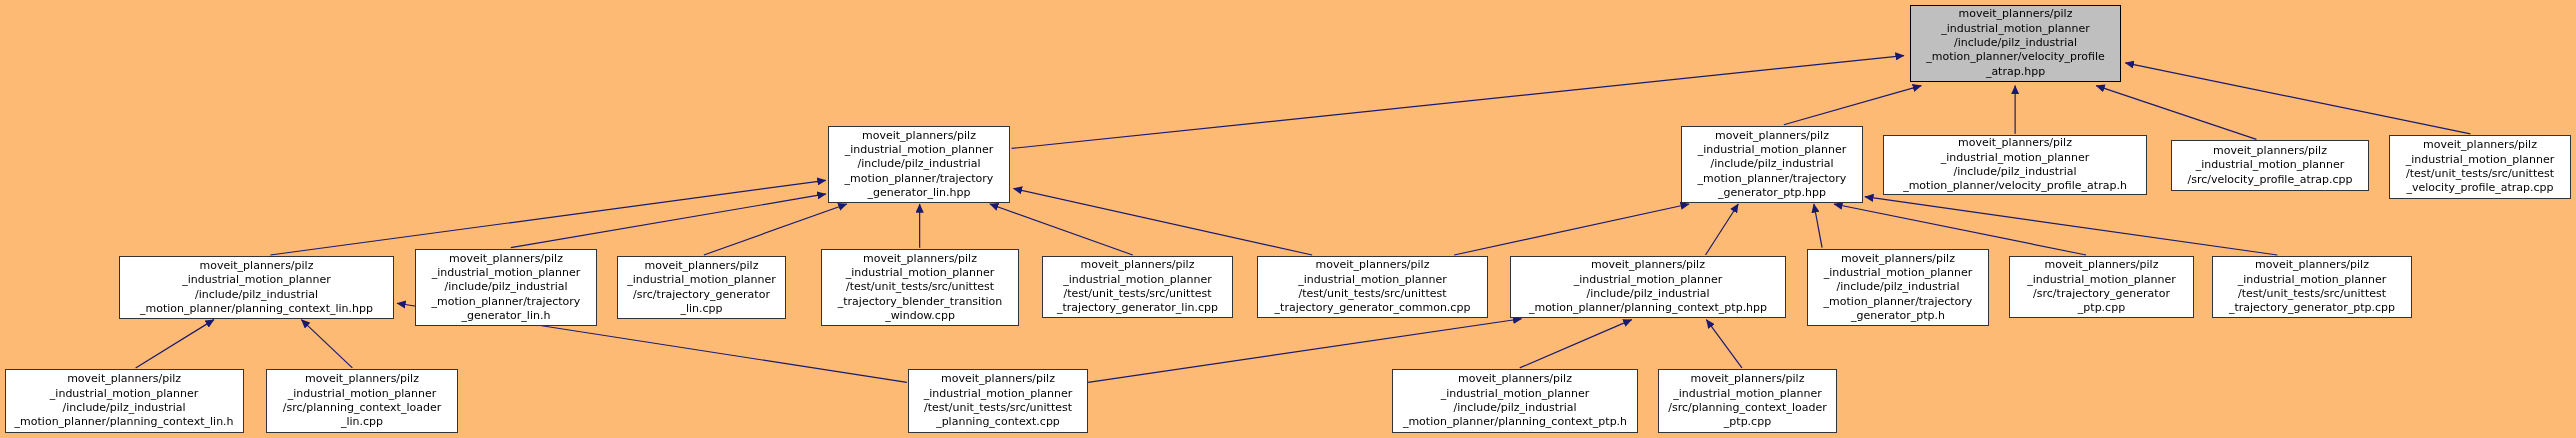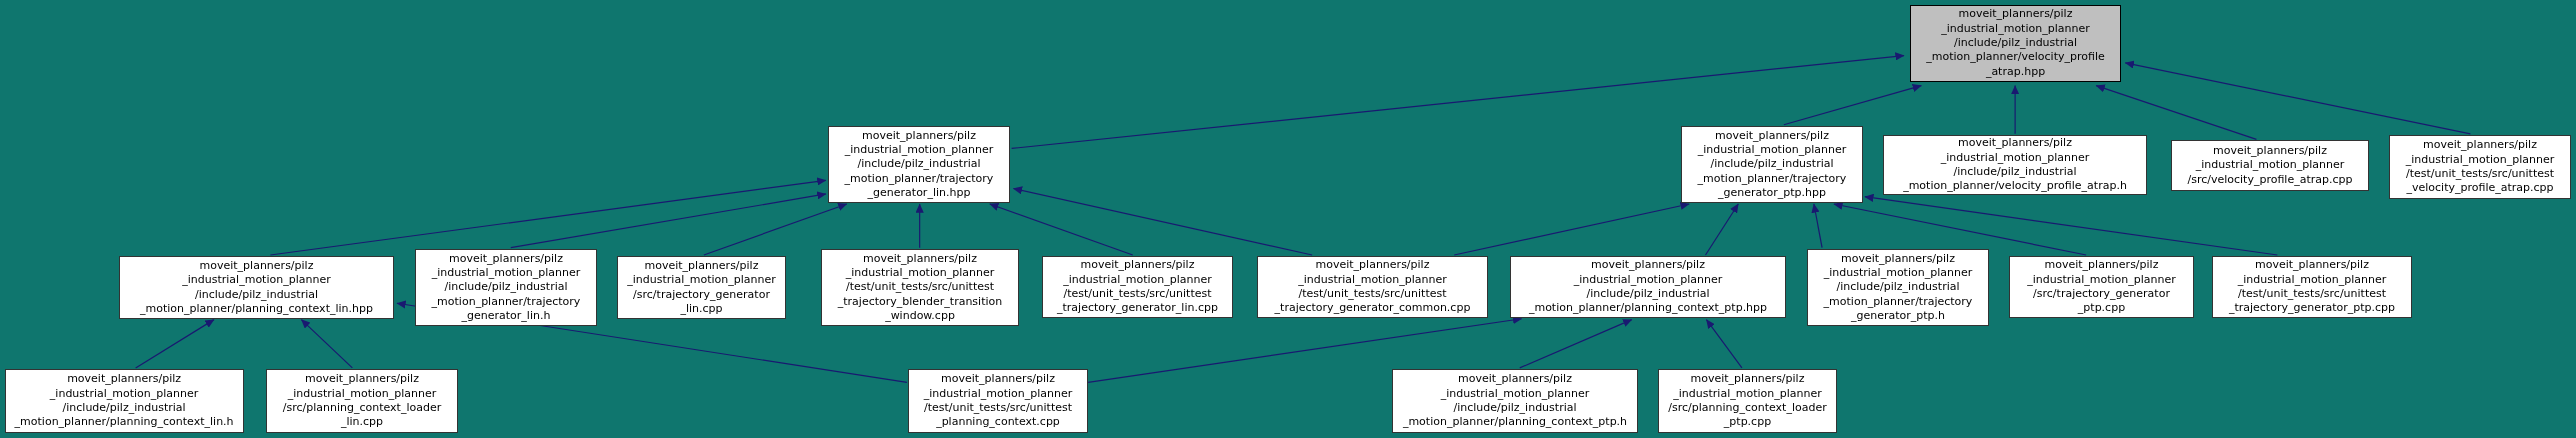--- a/index.html
+++ b/index.html
@@ -1,19 +1,19 @@
 <!DOCTYPE html>
 <html style="font-size:14.6px"><head>
 <meta charset="utf-8">
 <style>
   html,body { margin:0; padding:0; background:#ffffff; }
   .canvas {
     position:relative;
     width:2576px; height:438px;
-    background:#0f766e;
+    background:#fdba74;
     font-family:"DejaVu Sans","Liberation Sans",sans-serif;
     overflow:hidden;
   }
   .edges { position:absolute; left:0; top:0; width:2576px; height:438px; }
   .node {
     position:absolute;
     box-sizing:border-box;
     background:#ffffff;
     border:0.9px solid #333333;
     color:#000000;

